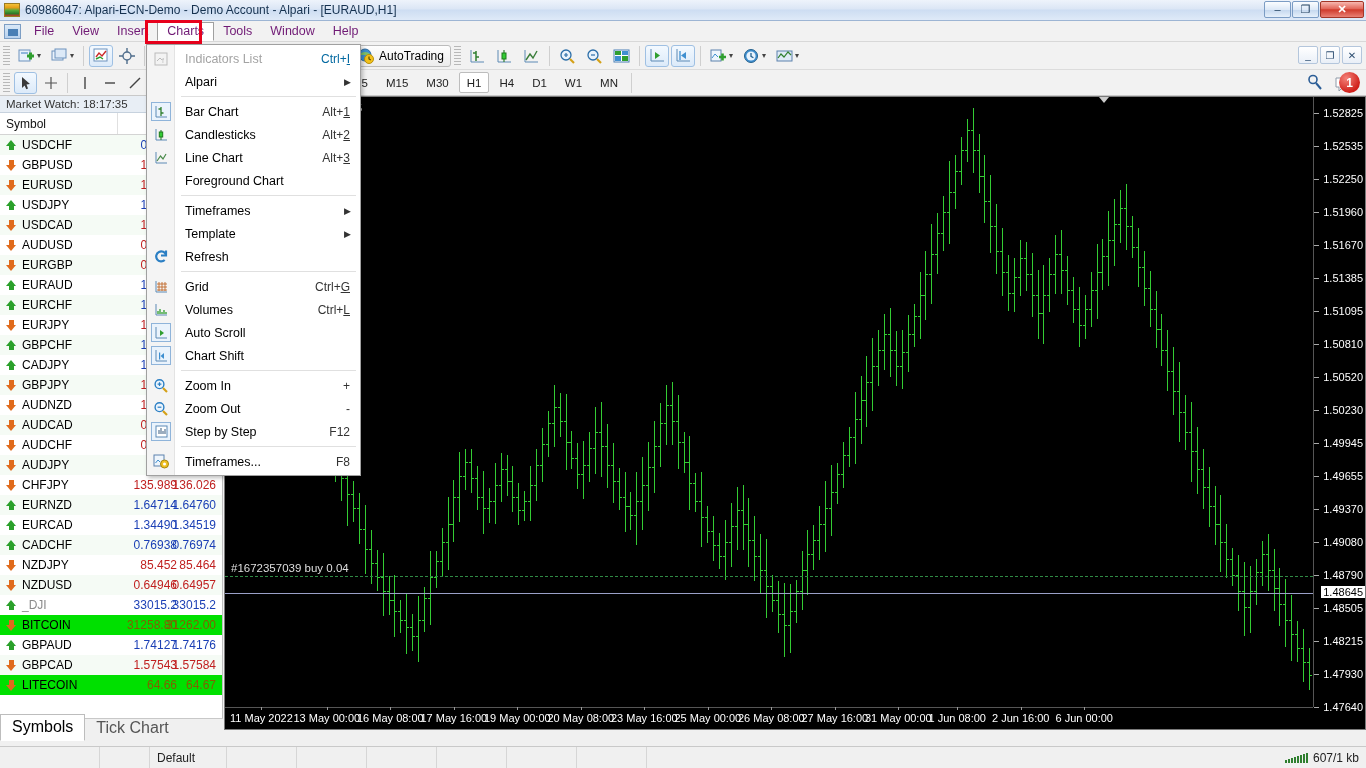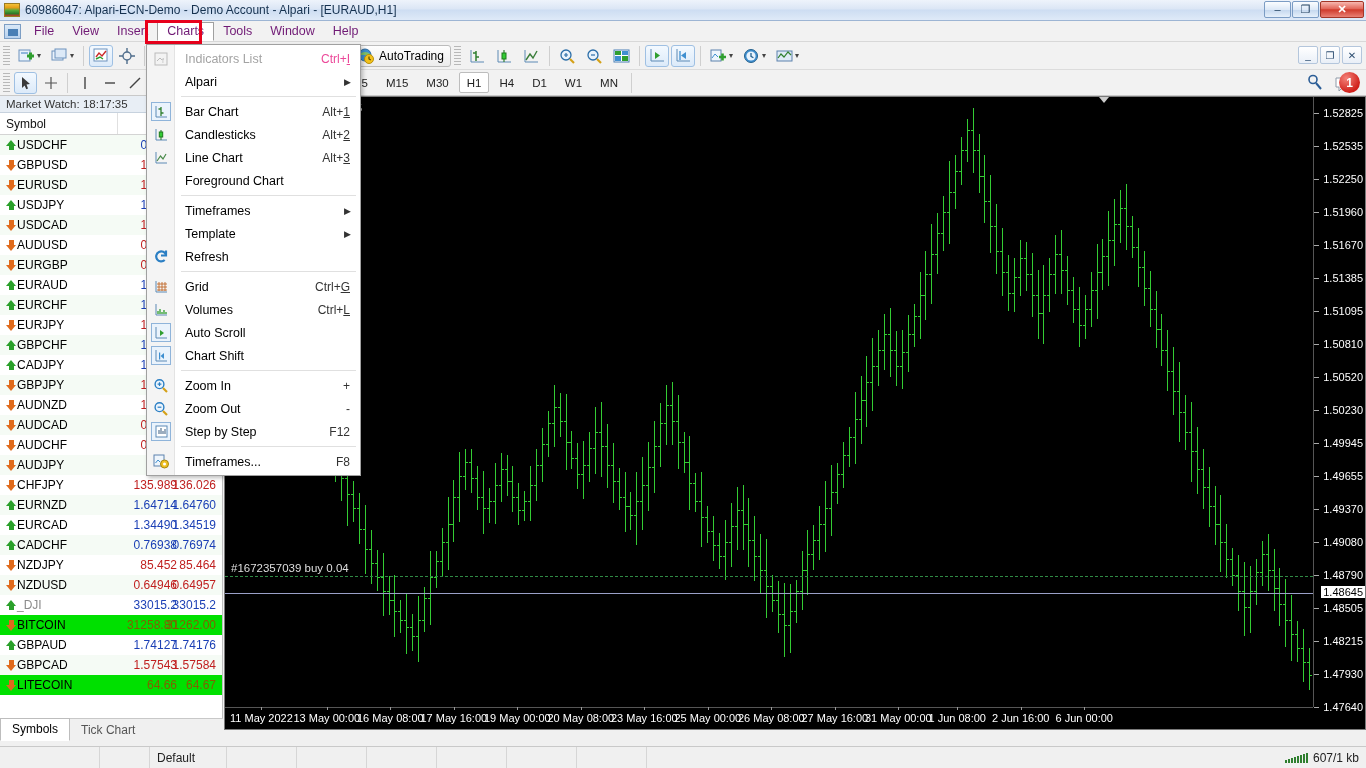--- a/index.html
+++ b/index.html
@@ -119,36 +119,36 @@
     border-right:1px solid #e0e0e0;
   }
   .col-sym { width:118px; }
   .col-bid { width:66px; justify-content:flex-end; }
   .col-ask { width:38px; justify-content:flex-end; }
   .mw-rows { flex:1; overflow:hidden; }
   .mw-row { display:flex; height:20px; align-items:center; background:#f5fbf5; }
   .mw-row.alt { background:#ffffff; }
   .mw-row.hl { background:#00e000; }
   .cell { font-size:12px; display:flex; align-items:center; padding:0 6px; height:20px;}
-  .cell.sym { width:118px; color:#000; }
+  .cell.sym { width:118px; gap:5px; color:#000; }
   .cell.bid { width:66px; justify-content:flex-end; }
   .cell.ask { width:39px; justify-content:flex-end; }
   .up { color:#1b3fb5; } .down { color:#c02020; }
   .hl .up, .hl .down { color:#806000; }
   .arrow { width:11px; height:12px; flex:0 0 11px; position:relative; }
   .arrow.u:before{content:"";position:absolute;left:0;top:1px;width:0;height:0;
     border-left:5px solid transparent;border-right:5px solid transparent;border-bottom:6px solid #2aa02a;}
   .arrow.u:after{content:"";position:absolute;left:3px;top:6px;width:5px;height:5px;background:#2aa02a;}
   .arrow.d:before{content:"";position:absolute;left:0;bottom:0px;width:0;height:0;
     border-left:5px solid transparent;border-right:5px solid transparent;border-top:6px solid #e06a1b;}
   .arrow.d:after{content:"";position:absolute;left:3px;top:1px;width:5px;height:5px;background:#e06a1b;}
   .dim { color:#8a8a8a; }
   .mw-tabs { position:absolute; left:0; top:718px; width:223px; height:23px;
     background:#f0f0f0; border-top:1px solid #c8c8c8; display:flex; align-items:flex-end; }
-  .mw-tab { font-size:12px; padding:3px 11px 4px 11px; color:#555; }
+  .mw-tab { font-size:16px; padding:3px 11px 4px 11px; color:#555; }
   .mw-tab.active { background:#fff; border:1px solid #bdbdbd; border-bottom-color:#fff; color:#000;}
 
   
   .chart-wrap {
     position:absolute; left:224px; top:96px; width:1142px; height:634px;
     background:#000; border:1px solid #7a7a7a;
   }
   .chart-plot { position:absolute; left:0; top:0; right:52px; bottom:22px; overflow:hidden;}
   .ohlc { position:absolute; left:6px; top:5px; color:#ffffff; font-size:11.5px;
     font-family:"Liberation Sans", sans-serif; letter-spacing:0px;}
@@ -171,21 +171,21 @@
   .dropdown {
     position:absolute; left:146px; top:44px; width:215px;
     background:#ffffff; border:1px solid #a0a0a0; z-index:80;
     box-shadow: 2px 2px 4px rgba(0,0,0,.25);
     padding: 2px 0;
   }
   .dropdown .strip { position:absolute; left:0; top:0; bottom:0; width:28px; background:#f4f4f4; border-right:1px solid #e3e3e3;}
   .dd-item { position:relative; display:flex; align-items:center; height:23px; padding-left:38px; font-size:12.5px; color:#000; z-index:2;}
   .dd-item.disabled { color:#a3a3a3; }
   .dd-acc { position:absolute; right:10px; font-size:12px; color:#333; }
-  .dd-item.disabled .dd-acc{ color:#ec4899; }
+  .dd-item.disabled .dd-acc{ color:#0369a1; }
   .dd-arrow { position:absolute; right:9px; font-size:9px; color:#333;}
   .dd-sep { height:1px; background:#e0e0e0; margin:3px 4px 3px 34px; z-index:2; position:relative;}
   .dd-ico { position:absolute; left:4px; top:2px; width:20px; height:19px; z-index:3;
     display:flex; align-items:center; justify-content:center; }
   .dd-ico.framed { border:1px solid #8fb4da; background:#eaf3fc; }
   .u { text-decoration: underline; }
 
   
   .status {
     position:absolute; left:0; bottom:0; width:1366px; height:22px;

